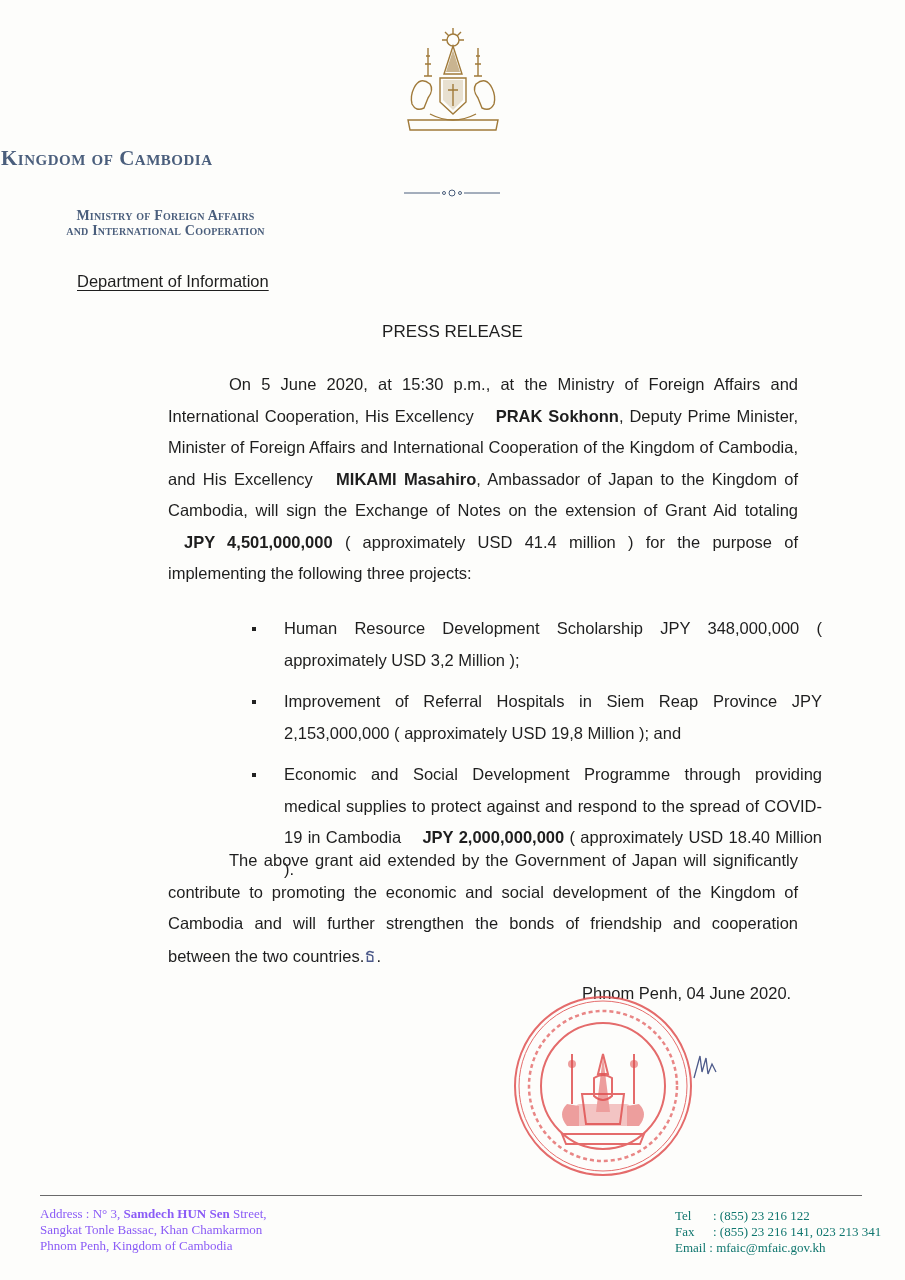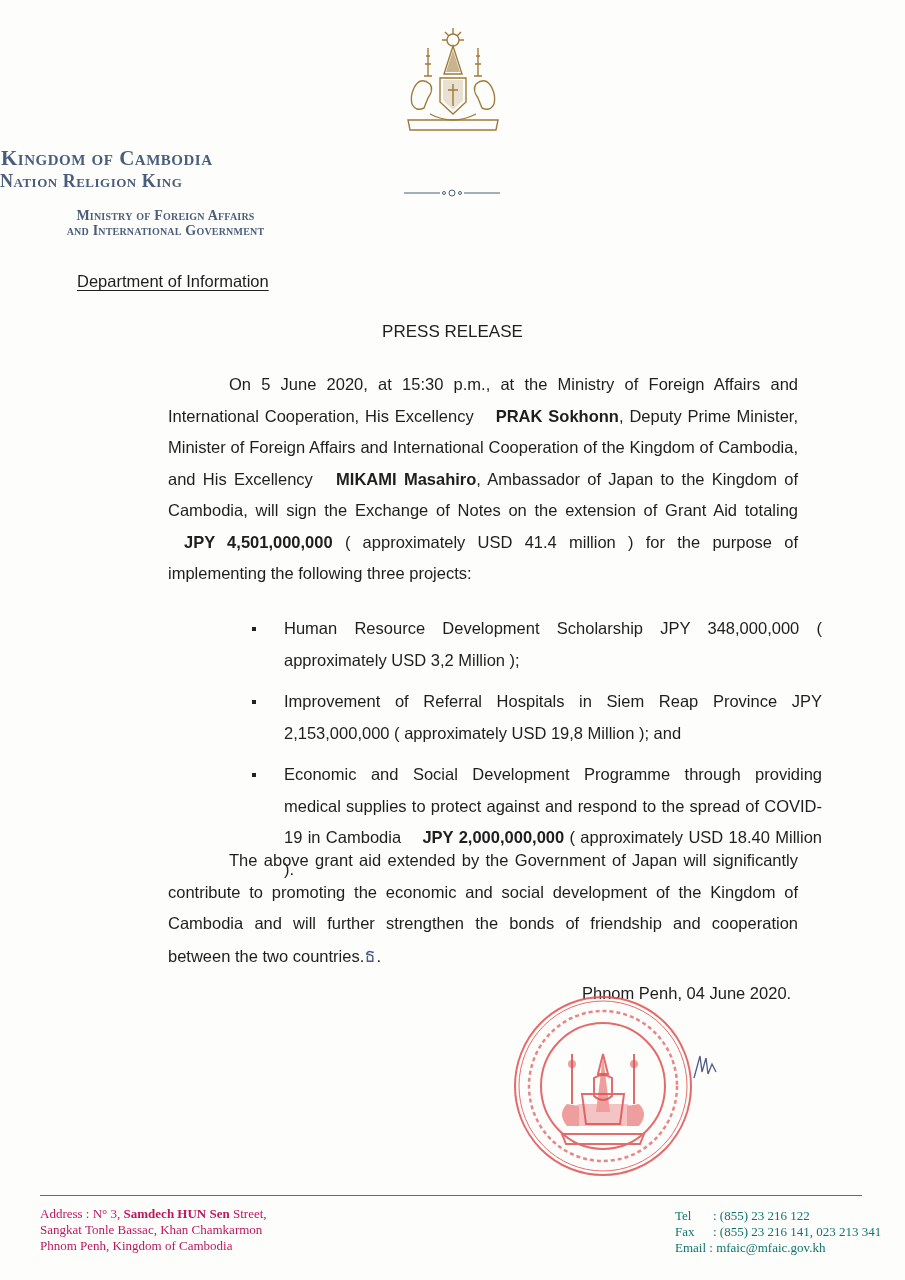--- a/index.html
+++ b/index.html
@@ -30,21 +30,21 @@
     .bullets { left: 236px; width: 570px; top: 597px; margin: 16px; padding: 0; list-style: none; }
     .bullets li { position: relative; padding-left: 32px; font-size: 16.5px; line-height: 31.5px; text-align: justify; margin-bottom: 10px; }
     .bullets li .dot { position: absolute; left: 0; top: 14px; width: 4px; height: 4px; background: #222; }
     .p2 { top: 845px; }
     .hand { display: inline-block; font-family: "DejaVu Serif", serif; color: #4d5a8a; font-size: 20px; transform: scaleX(0.9); }
     .bold { font-weight: bold; padding-left: 16px; }
     .place-date { left: 582px; top: 984px; font-size: 16.5px; }
     .seal { left: 512px; top: 994px; width: 182px; height: 184px; }
     .signature { left: 690px; top: 1052px; width: 28px; height: 30px; }
     .rule { left: 40px; top: 1195px; width: 822px; height: 1px; background: #6a6a6a; }
-    .address { left: 40px; top: 1206px; font-family: "Liberation Serif", serif; font-size: 13px; line-height: 16px; color: #be185d; }
+    .address { left: 40px; top: 1206px; font-family: "Liberation Serif", serif; font-size: 13px; line-height: 16px; color: #8b5cf6; }
     .contact { left: 650px; top: 1208px; font-family: "Liberation Serif", serif; font-size: 13px; line-height: 16px; color: #0f766e; margin-left: 25px; }
     .contact .lbl { display: inline-block; width: 38px; }
   </style>
 </head>
 <body>
 
 <svg class="abs emblem" viewBox="0 0 106 112">
   <g fill="none" stroke="#a07a3a" stroke-width="1.4">
     <circle cx="53" cy="12" r="6"></circle>
     <path d="M53 0 L53 6 M45 4 L49 8 M61 4 L57 8 M42 12 L47 12 M64 12 L59 12"></path>
@@ -59,36 +59,35 @@
     <path d="M30 86 q23 12 46 0"></path>
   </g>
   <g fill="#a07a3a" opacity="0.55">
     <path d="M46 44 L53 22 L60 44 Z"></path>
     <path d="M43 52 L63 52 L63 72 L53 82 L43 72 Z" opacity="0.4"></path>
   </g>
 </svg>
 
 <div class="abs kingdom">
   <div class="l1">Kingdom of Cambodia</div>
-  <div class="l2">Nation Religion King</div>
 </div>
 
 <svg class="abs ornament" viewBox="0 0 104 10">
   <g stroke="#4a5e7c" stroke-width="1" fill="none">
     <line x1="4" y1="5" x2="40" y2="5"></line>
       <line x1="64" y1="5" x2="100" y2="5"></line>
     <circle cx="52" cy="5" r="3"></circle>
       <circle cx="44" cy="5" r="1.5"></circle>
       <circle cx="60" cy="5" r="1.5"></circle>
   </g>
 </svg>
 
 <div class="abs ministry">
   <div>Ministry of Foreign Affairs</div>
-  <div>and International Government</div>
+  <div>and International Cooperation</div>
 </div>
 
 <div class="abs dept">Department of Information</div>
 
 <div class="abs title">PRESS RELEASE</div>
 
 <div class="abs body-text p1"><span class="indent"></span><span>On 5 June 2020, at 15:30 p.m., at the Ministry of Foreign Affairs and International Cooperation, His Excellency </span><span class="bold">PRAK Sokhonn</span><span>, Deputy Prime Minister, Minister of Foreign Affairs and International Cooperation of the Kingdom of Cambodia, and His Excellency </span><span class="bold">MIKAMI Masahiro</span><span>, Ambassador of Japan to the Kingdom of Cambodia, will sign the Exchange of Notes on the extension of Grant Aid  totaling </span><span class="bold">JPY 4,501,000,000</span><span> ( approximately USD 41.4 million ) for the purpose of implementing the following three projects:</span></div>
 
 <ul class="abs bullets">
   <li><span class="dot"></span><span>Human Resource Development Scholarship</span><span> JPY 348,000,000</span><span> ( approximately USD 3,2 Million );</span></li>

